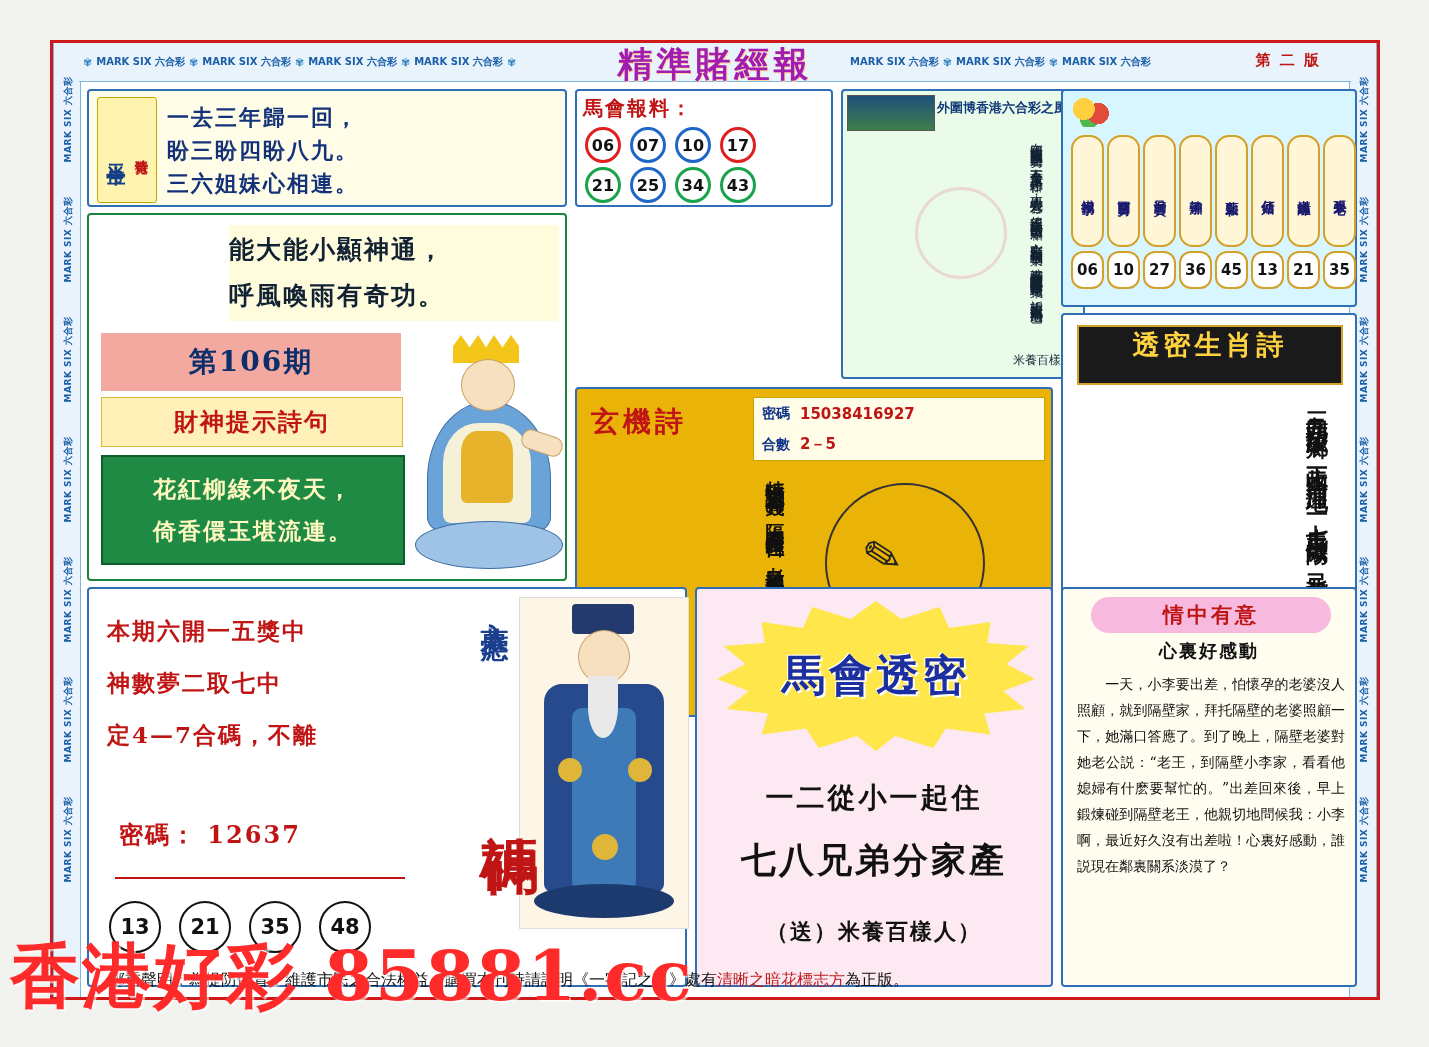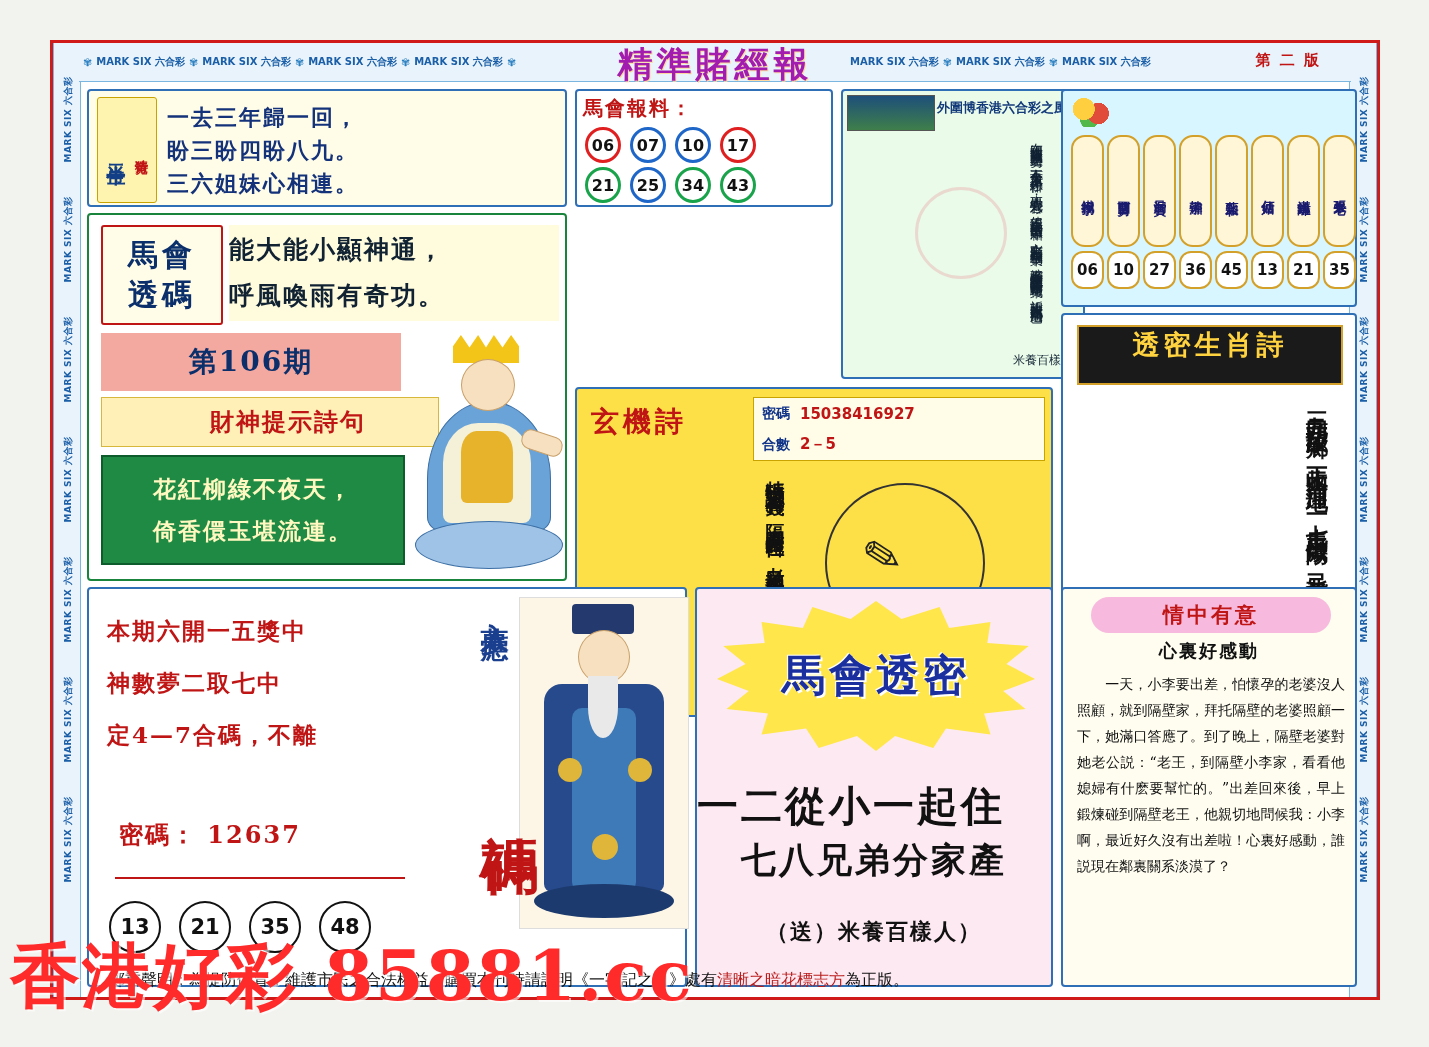--- a/index.html
+++ b/index.html
@@ -130,42 +130,42 @@
     font-family:"DejaVu Serif","Liberation Serif",serif;line-height:40px;}
   #b-toucode .slogan{position:absolute;left:140px;top:10px;width:330px;height:96px;
     background:#fffbdd;display:flex;flex-direction:column;justify-content:center;}
   #b-toucode .slogan p{margin:0;font-size:25px;font-weight:bold;color:#123;letter-spacing:2px;
     font-family:"DejaVu Serif","Liberation Serif",serif;line-height:46px;}
   #b-toucode .issue{position:absolute;left:12px;top:118px;width:300px;height:58px;
     background:#f3a8a0;display:flex;align-items:center;justify-content:center;
     font-size:28px;font-weight:bold;color:#0b2f6b;font-family:"DejaVu Serif","Liberation Serif",serif;letter-spacing:2px;}
   #b-toucode .sub{position:absolute;left:12px;top:182px;width:300px;height:48px;
     background:#fff0b8;border:1px solid #d8b83a;display:flex;align-items:center;justify-content:center;
-    font-size:24px;font-weight:bold;color:#c01515;font-family:"DejaVu Serif","Liberation Serif",serif;letter-spacing:2px;padding-left:36px;}
+    font-size:24px;font-weight:bold;color:#c01515;font-family:"DejaVu Serif","Liberation Serif",serif;letter-spacing:2px;}
   #b-toucode .poembox{position:absolute;left:12px;top:240px;width:300px;height:106px;
     background:#1f8a43;border:2px solid #0d5c2c;display:flex;flex-direction:column;
     align-items:center;justify-content:center;}
   #b-toucode .poembox p{margin:0;font-size:23px;font-weight:bold;color:#fff8c0;line-height:42px;
     font-family:"DejaVu Serif","Liberation Serif",serif;letter-spacing:2px;}
   
   .fig{position:absolute;}
   #fig1{left:320px;top:120px;width:156px;height:238px;}
   #fig1 .crown{position:absolute;left:44px;top:0;width:66px;height:28px;background:#f3c518;
     clip-path:polygon(0 100%,0 40%,12% 0,25% 45%,38% 0,50% 45%,62% 0,75% 45%,88% 0,100% 40%,100% 100%);}
   #fig1 .head{position:absolute;left:52px;top:24px;width:52px;height:50px;border-radius:50%;background:#f7e0bf;border:1px solid #c9a06a;}
   #fig1 .body{position:absolute;left:18px;top:66px;width:122px;height:128px;background:#6aa3d8;
     border:1px solid #3c6fa5;border-radius:50% 50% 14px 14px/60% 60% 14px 14px;}
   #fig1 .robe{position:absolute;left:34px;top:88px;width:88px;height:100px;background:#f5f0d8;border-radius:40% 40% 8px 8px;}
   #fig1 .sash{position:absolute;left:52px;top:96px;width:52px;height:72px;background:#e6b32a;border-radius:30% 30% 6px 6px;}
   #fig1 .base{position:absolute;left:6px;top:186px;width:146px;height:46px;background:#9fc3e6;border-radius:50%;border:1px solid #3c6fa5;}
   #fig1 .arm{position:absolute;left:112px;top:98px;width:40px;height:18px;background:#f7e0bf;border:1px solid #c9a06a;border-radius:9px;transform:rotate(18deg);}
 
   
   #b-xuanji{left:496px;top:306px;width:478px;height:330px;
-    background:#fde047;border:2px solid #2f6fb5;border-radius:4px;}
+    background:#eab308;border:2px solid #2f6fb5;border-radius:4px;}
   #b-xuanji .ttl{position:absolute;left:14px;top:14px;font-size:28px;font-weight:bold;color:#c01515;
     font-family:"DejaVu Serif","Liberation Serif",serif;letter-spacing:4px;}
   #b-xuanji .codebox{position:absolute;left:176px;top:8px;width:290px;height:62px;
     background:#fffde8;border:1px solid #c9a400;}
   #b-xuanji .codebox .r{display:flex;align-items:center;height:31px;padding-left:8px;gap:10px;}
   #b-xuanji .codebox .k{font-size:14px;font-weight:bold;color:#12358a;font-family:"DejaVu Serif","Liberation Serif",serif;}
   #b-xuanji .codebox .v{font-size:15px;font-weight:bold;color:#c01515;}
   #b-xuanji .poem{position:absolute;left:16px;top:76px;width:200px;height:190px;
     writing-mode:vertical-rl;text-orientation:upright;
     font-family:"DejaVu Serif","Liberation Serif",serif;
@@ -225,22 +225,22 @@
     background:#fde9f2;border:2px solid #2f6fb5;border-radius:4px;}
   .starburst{position:absolute;left:20px;top:12px;width:318px;height:150px;
     background:#ffe64a;
     clip-path:polygon(50% 0%,58% 12%,70% 4%,73% 18%,86% 14%,85% 28%,98% 30%,91% 42%,100% 52%,
       90% 60%,97% 72%,84% 75%,86% 89%,72% 85%,68% 98%,56% 90%,50% 100%,44% 90%,32% 98%,28% 85%,
       14% 89%,16% 75%,3% 72%,10% 60%,0% 52%,9% 42%,2% 30%,15% 28%,14% 14%,27% 18%,30% 4%,42% 12%);
     display:flex;align-items:center;justify-content:center;}
   .starburst span{font-size:43px;font-weight:bold;color:#1c2f9e;letter-spacing:4px;
     font-family:"DejaVu Serif","Liberation Serif",serif;
     text-shadow:2px 2px 0 #fff,-1px -1px 0 #fff;}
-  #b-toumi2 .l1{position:absolute;left:0;right:0;top:190px;text-align:left;
-    font-size:41px;font-weight:bold;color:#111;font-family:"DejaVu Serif","Liberation Serif",serif;letter-spacing:3px;}
+  #b-toumi2 .l1{position:absolute;left:0;right:0;top:190px;text-align:center;
+    font-size:28px;font-weight:bold;color:#111;font-family:"DejaVu Serif","Liberation Serif",serif;letter-spacing:3px;}
   #b-toumi2 .l2{position:absolute;left:0;right:0;top:248px;text-align:center;
     font-size:35px;font-weight:bold;color:#111;font-family:"DejaVu Serif","Liberation Serif",serif;letter-spacing:3px;}
   #b-toumi2 .l3{position:absolute;left:0;right:0;top:328px;text-align:center;
     font-size:22px;font-weight:bold;color:#111;font-family:"DejaVu Serif","Liberation Serif",serif;letter-spacing:2px;}
 
   
   #b-qing{left:982px;top:506px;width:296px;height:400px;
     background:#fffdf0;border:2px solid #2f6fb5;border-radius:4px;}
   #b-qing .ttl{position:absolute;left:28px;top:8px;width:240px;height:36px;background:#f7b9dd;
     border-radius:18px;display:flex;align-items:center;justify-content:center;
@@ -397,24 +397,20 @@
         <div class="bx">
           <div class="name">
               <span>張果老</span>
             </div>
           <div class="num">35</div>
         </div>
       </div>
     </div>
 
     <div class="box" id="b-toucode">
-      <div class="badge">
-        <div>馬會</div>
-        <div>透碼</div>
-      </div>
       <div class="slogan">
         <p>能大能小顯神通，</p>
         <p>呼風喚雨有奇功。</p>
       </div>
       <div class="issue">第106期</div>
       <div class="sub">財神提示詩句</div>
       <div class="poembox">
         <p>花紅柳綠不夜天，</p>
         <p>倚香儇玉堪流連。</p>
       </div>

